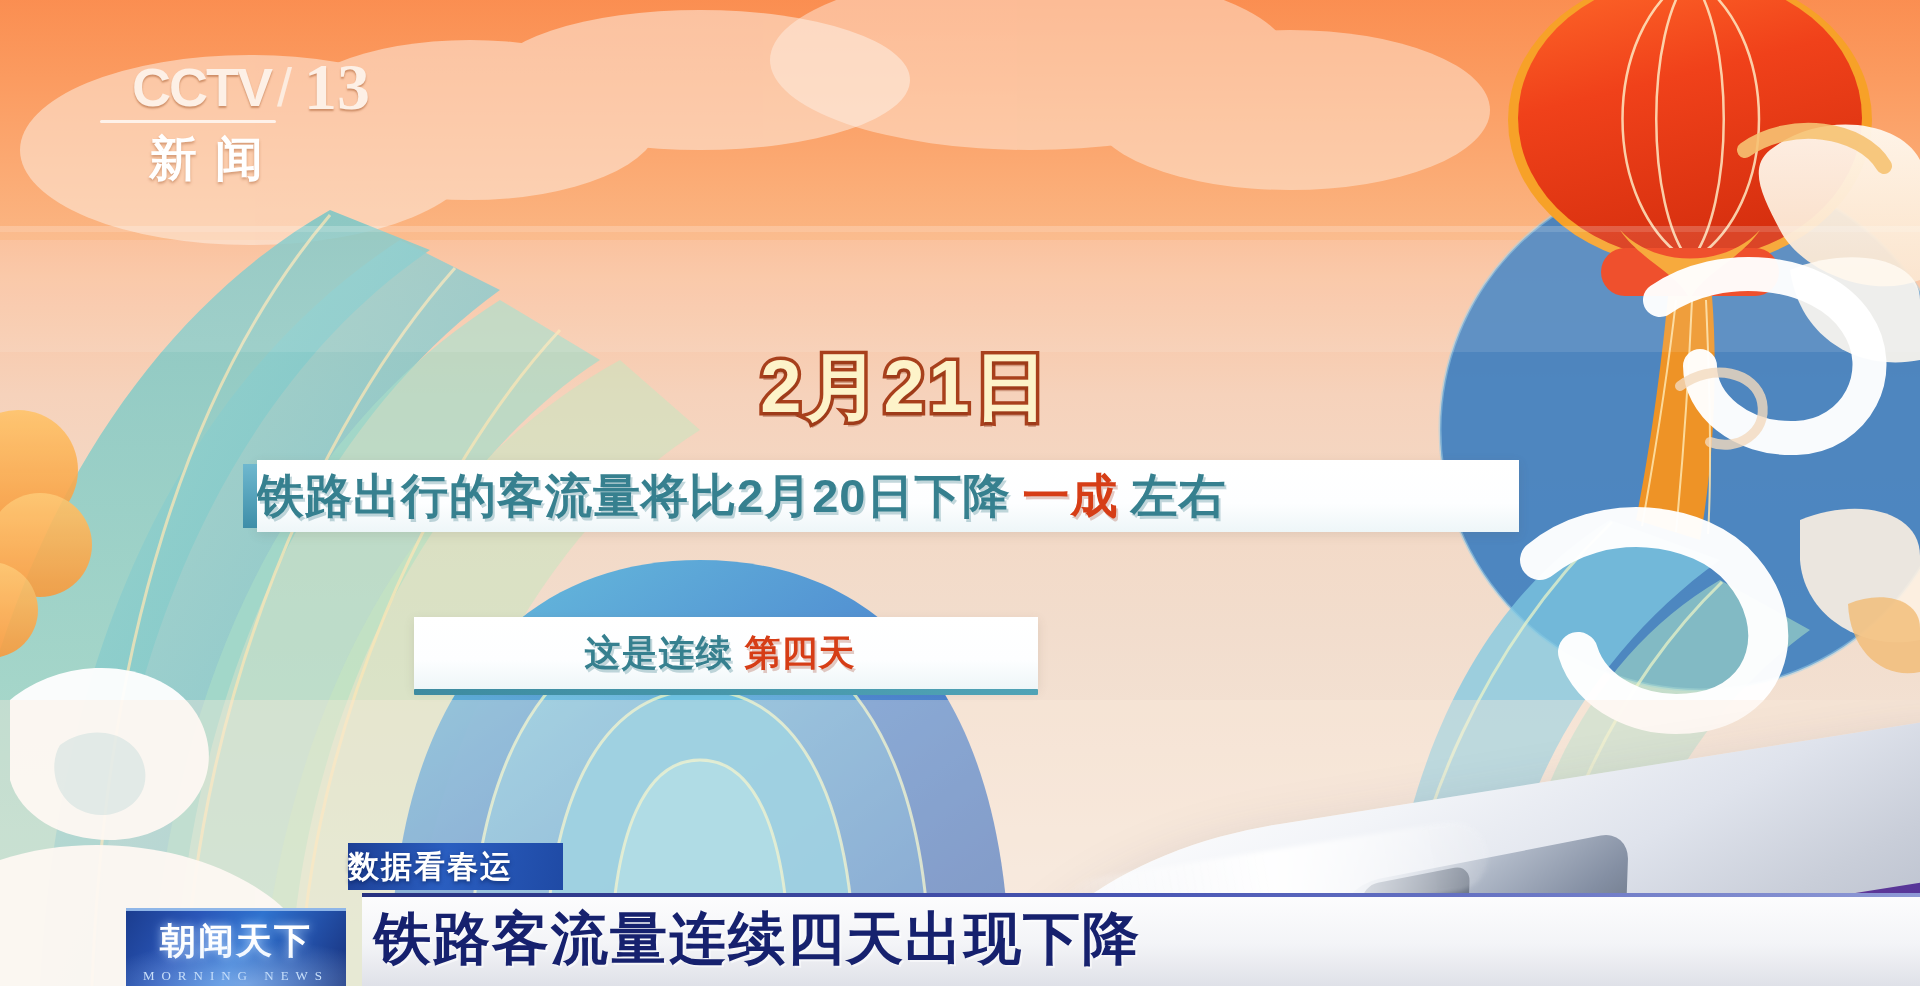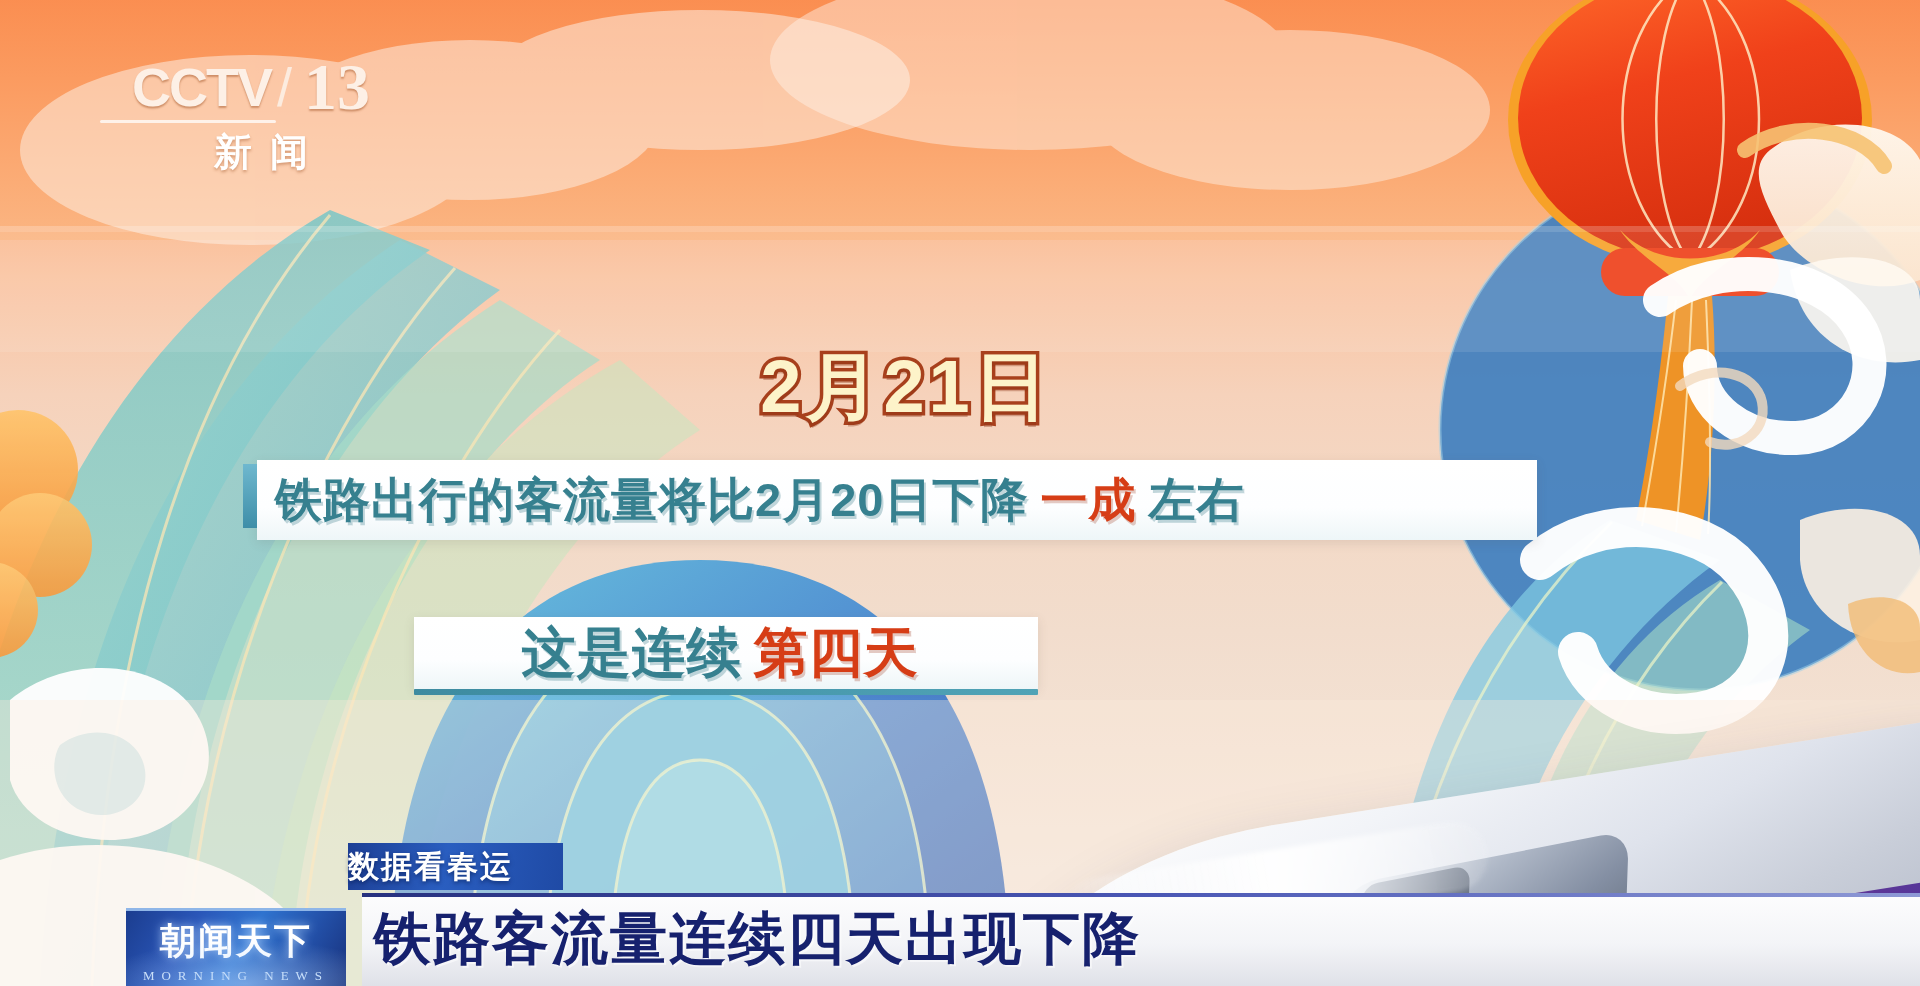--- a/index.html
+++ b/index.html
@@ -57,21 +57,21 @@
   .logo{position:absolute;left:96px;top:56px;width:230px;height:118px;}
   .logo .row{display:flex;align-items:center;height:62px;}
   .logo .cctv{
     font-family:"Liberation Sans",sans-serif;font-weight:bold;font-size:54px;letter-spacing:-2px;
     color:#fdf0e6;text-shadow:0 2px 2px rgba(150,70,25,.45);margin-left:36px;
   }
   .logo .slash{font-size:54px;color:#fdf0e6;opacity:.9;margin:0 4px 0 6px;font-weight:300;}
   .logo .num{font-family:Liberation Serif, serif;font-weight:bold;font-size:66px;color:#fdf0e6;
     text-shadow:0 2px 2px rgba(150,70,25,.45);margin-left:8px;}
   .logo .bar{width:176px;height:3px;background:rgba(255,255,255,.75);border-radius:2px;margin:2px 0 4px 4px;}
-  .logo .xw{font-size:38px;color:#ffffff;letter-spacing:18px;font-weight:bold;text-align:right;
+  .logo .xw{font-size:48px;color:#ffffff;letter-spacing:18px;font-weight:bold;text-align:center;
     text-shadow:0 2px 3px rgba(150,70,25,.4);margin-left:8px;}
 
   
   .dateline{
     position:absolute;left:0;top:338px;width:1812px;text-align:center;
     font-size:74px;font-weight:bold;letter-spacing:4px;
     color:#fdf3c9;
     -webkit-text-stroke:7px #a8401c;
     paint-order:stroke fill;
     text-shadow:0 5px 0 rgba(140,52,20,.35);
@@ -80,27 +80,27 @@
   
   .banner{
     position:absolute;background:linear-gradient(180deg,#ffffff 0%,#fdfeff 60%,#eef6f8 100%);
     display:flex;align-items:center;white-space:nowrap;
     box-shadow:0 3px 10px rgba(90,80,70,.13);
   }
   .banner .txt{font-weight:bold;letter-spacing:1px;}
   .tealtx{color:#36808f;text-shadow:2px 3px 0 rgba(40,110,125,.28);}
   .redtx{color:#d63d16;text-shadow:2px 3px 0 rgba(150,45,15,.25);}
 
-  #banner1{left:257px;top:460px;width:1262px;height:80px;padding-left:18px;}
+  #banner1{left:257px;top:460px;width:1262px;height:72px;}
   #banner1 .txt{font-size:47px;}
   #banner1 .lbar{position:absolute;left:-14px;top:4px;width:14px;height:64px;
      background:linear-gradient(180deg,#6fb8cf,#3e8ea8);}
 
   #banner2{left:414px;top:617px;width:624px;height:72px;justify-content:center;}
-  #banner2 .txt{font-size:54px;}
+  #banner2 .txt{font-size:36px;}
   .ul2{position:absolute;left:414px;top:689px;width:624px;height:6px;
     background:linear-gradient(90deg,#3d8ba0,#50a3b6);border-radius:1px;}
 
   .sp{display:inline-block;width:12px;}
 
   
   .showlogo{
     position:absolute;left:126px;top:908px;width:220px;height:78px;
     background:linear-gradient(120deg,#1b3d8f 0%,#2a56b8 28%,#2f73cf 52%,#2350a8 76%,#17307a 100%);
     border-top:3px solid #8fb6e8;overflow:hidden;

